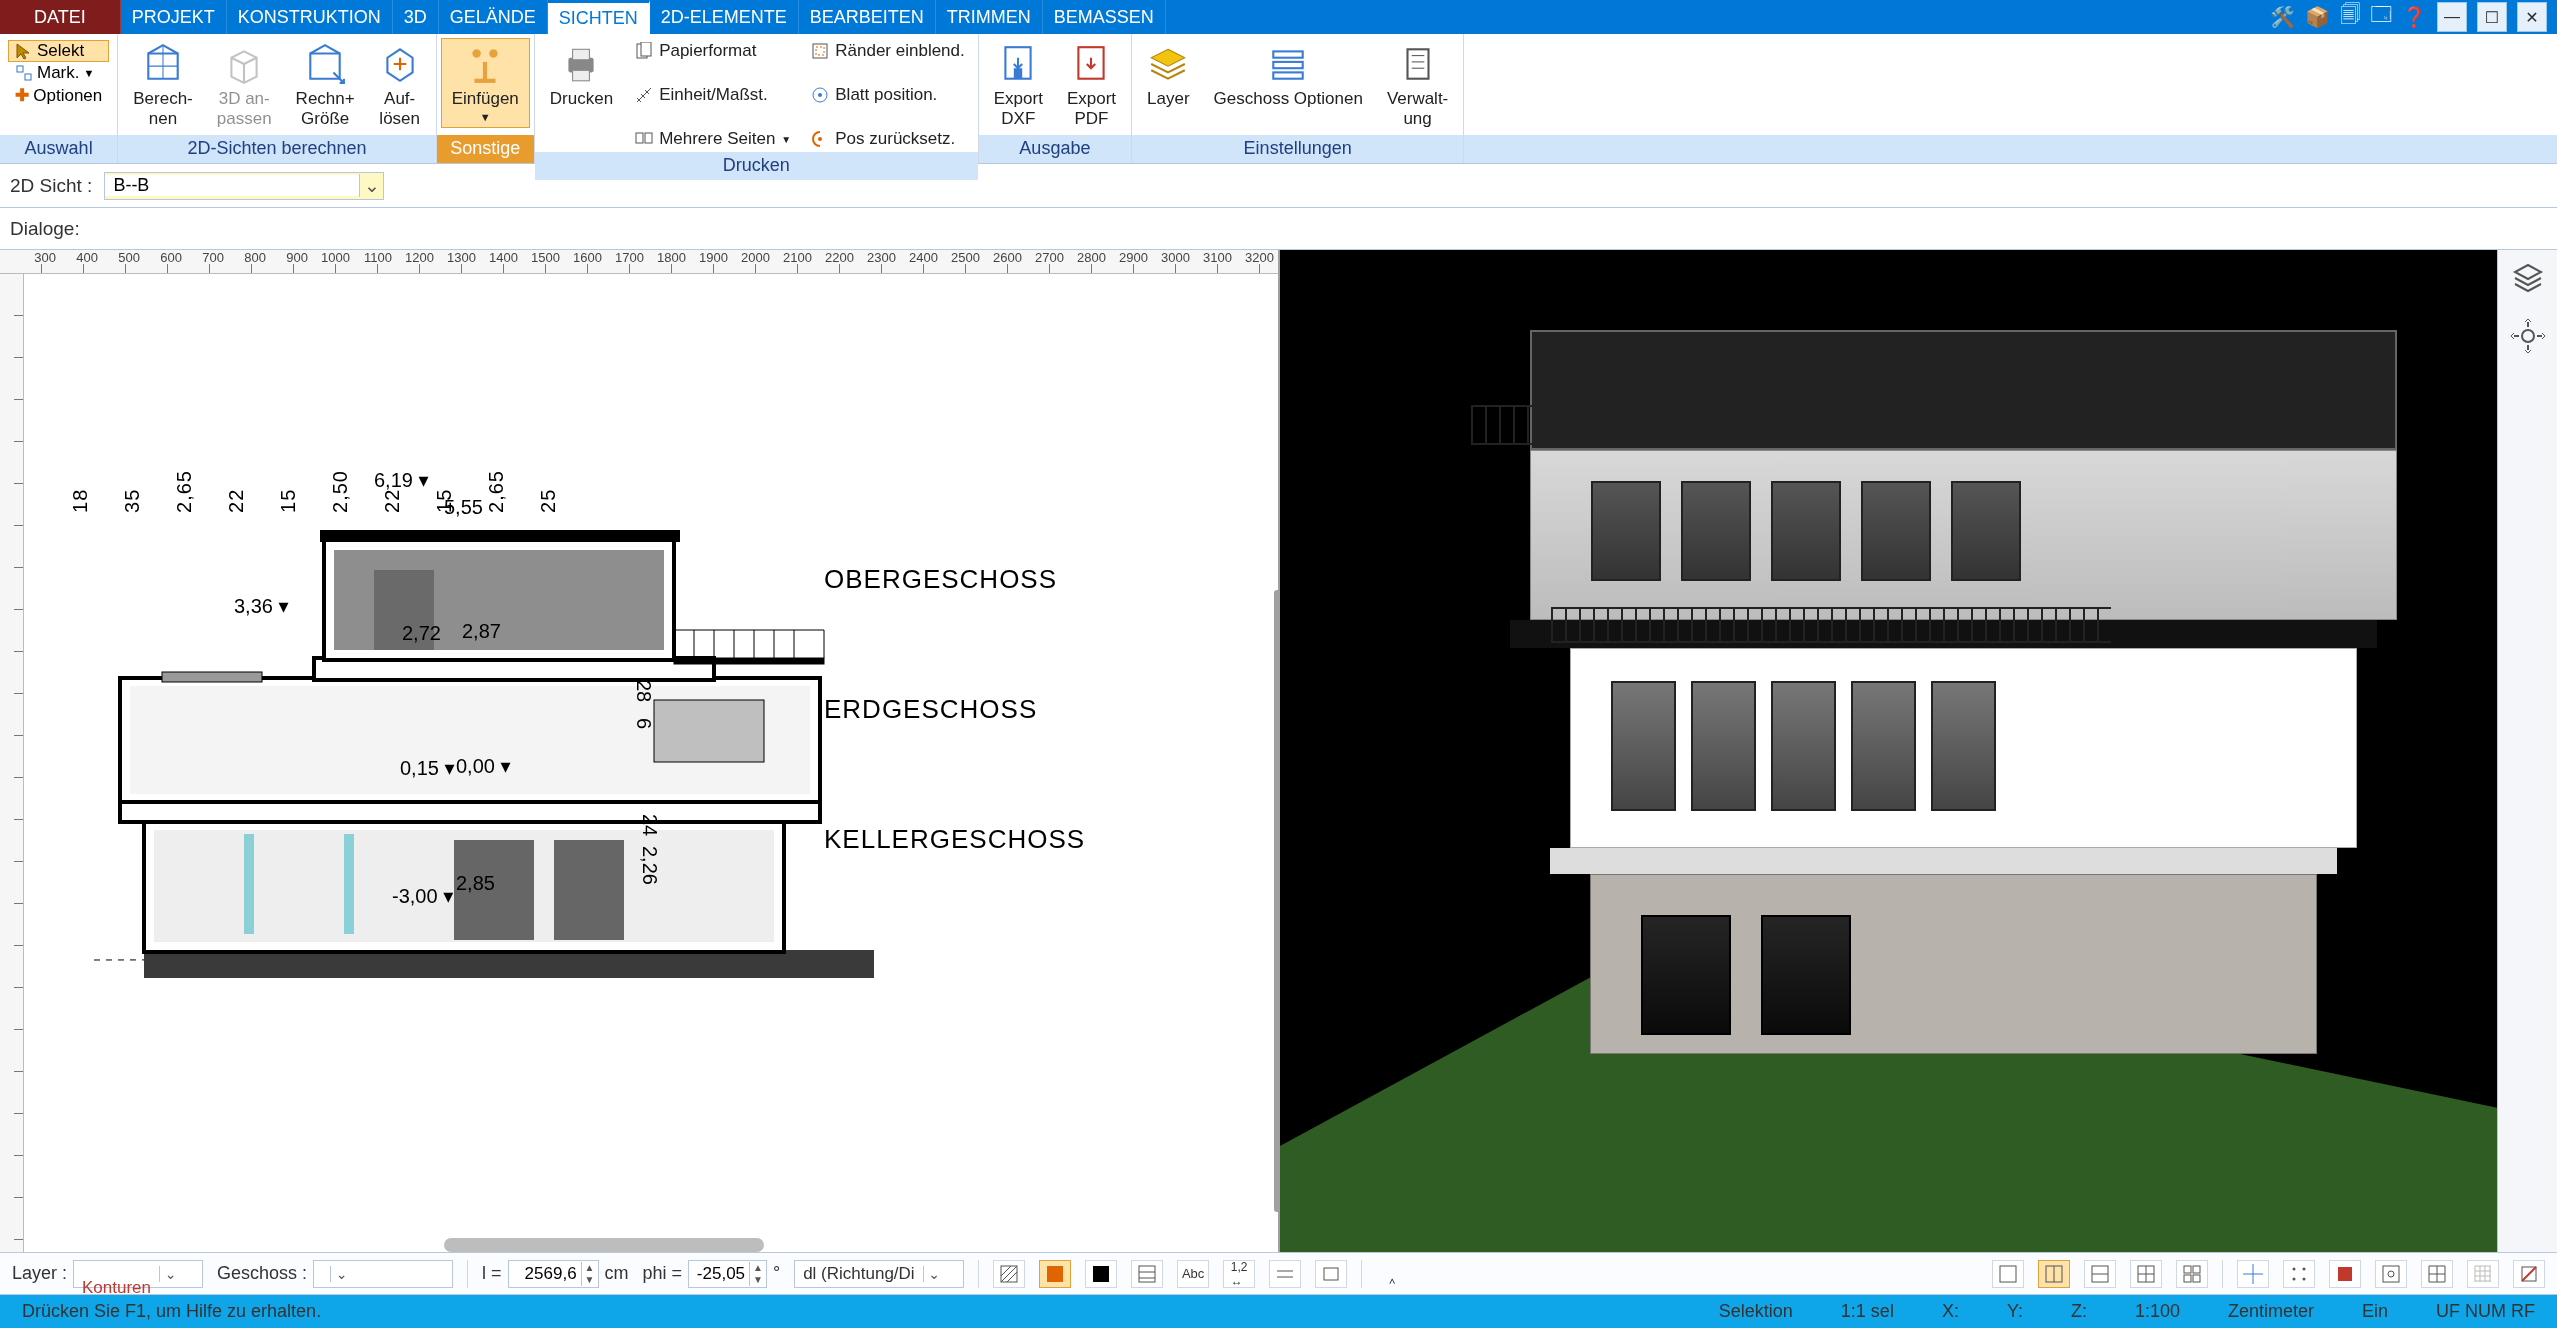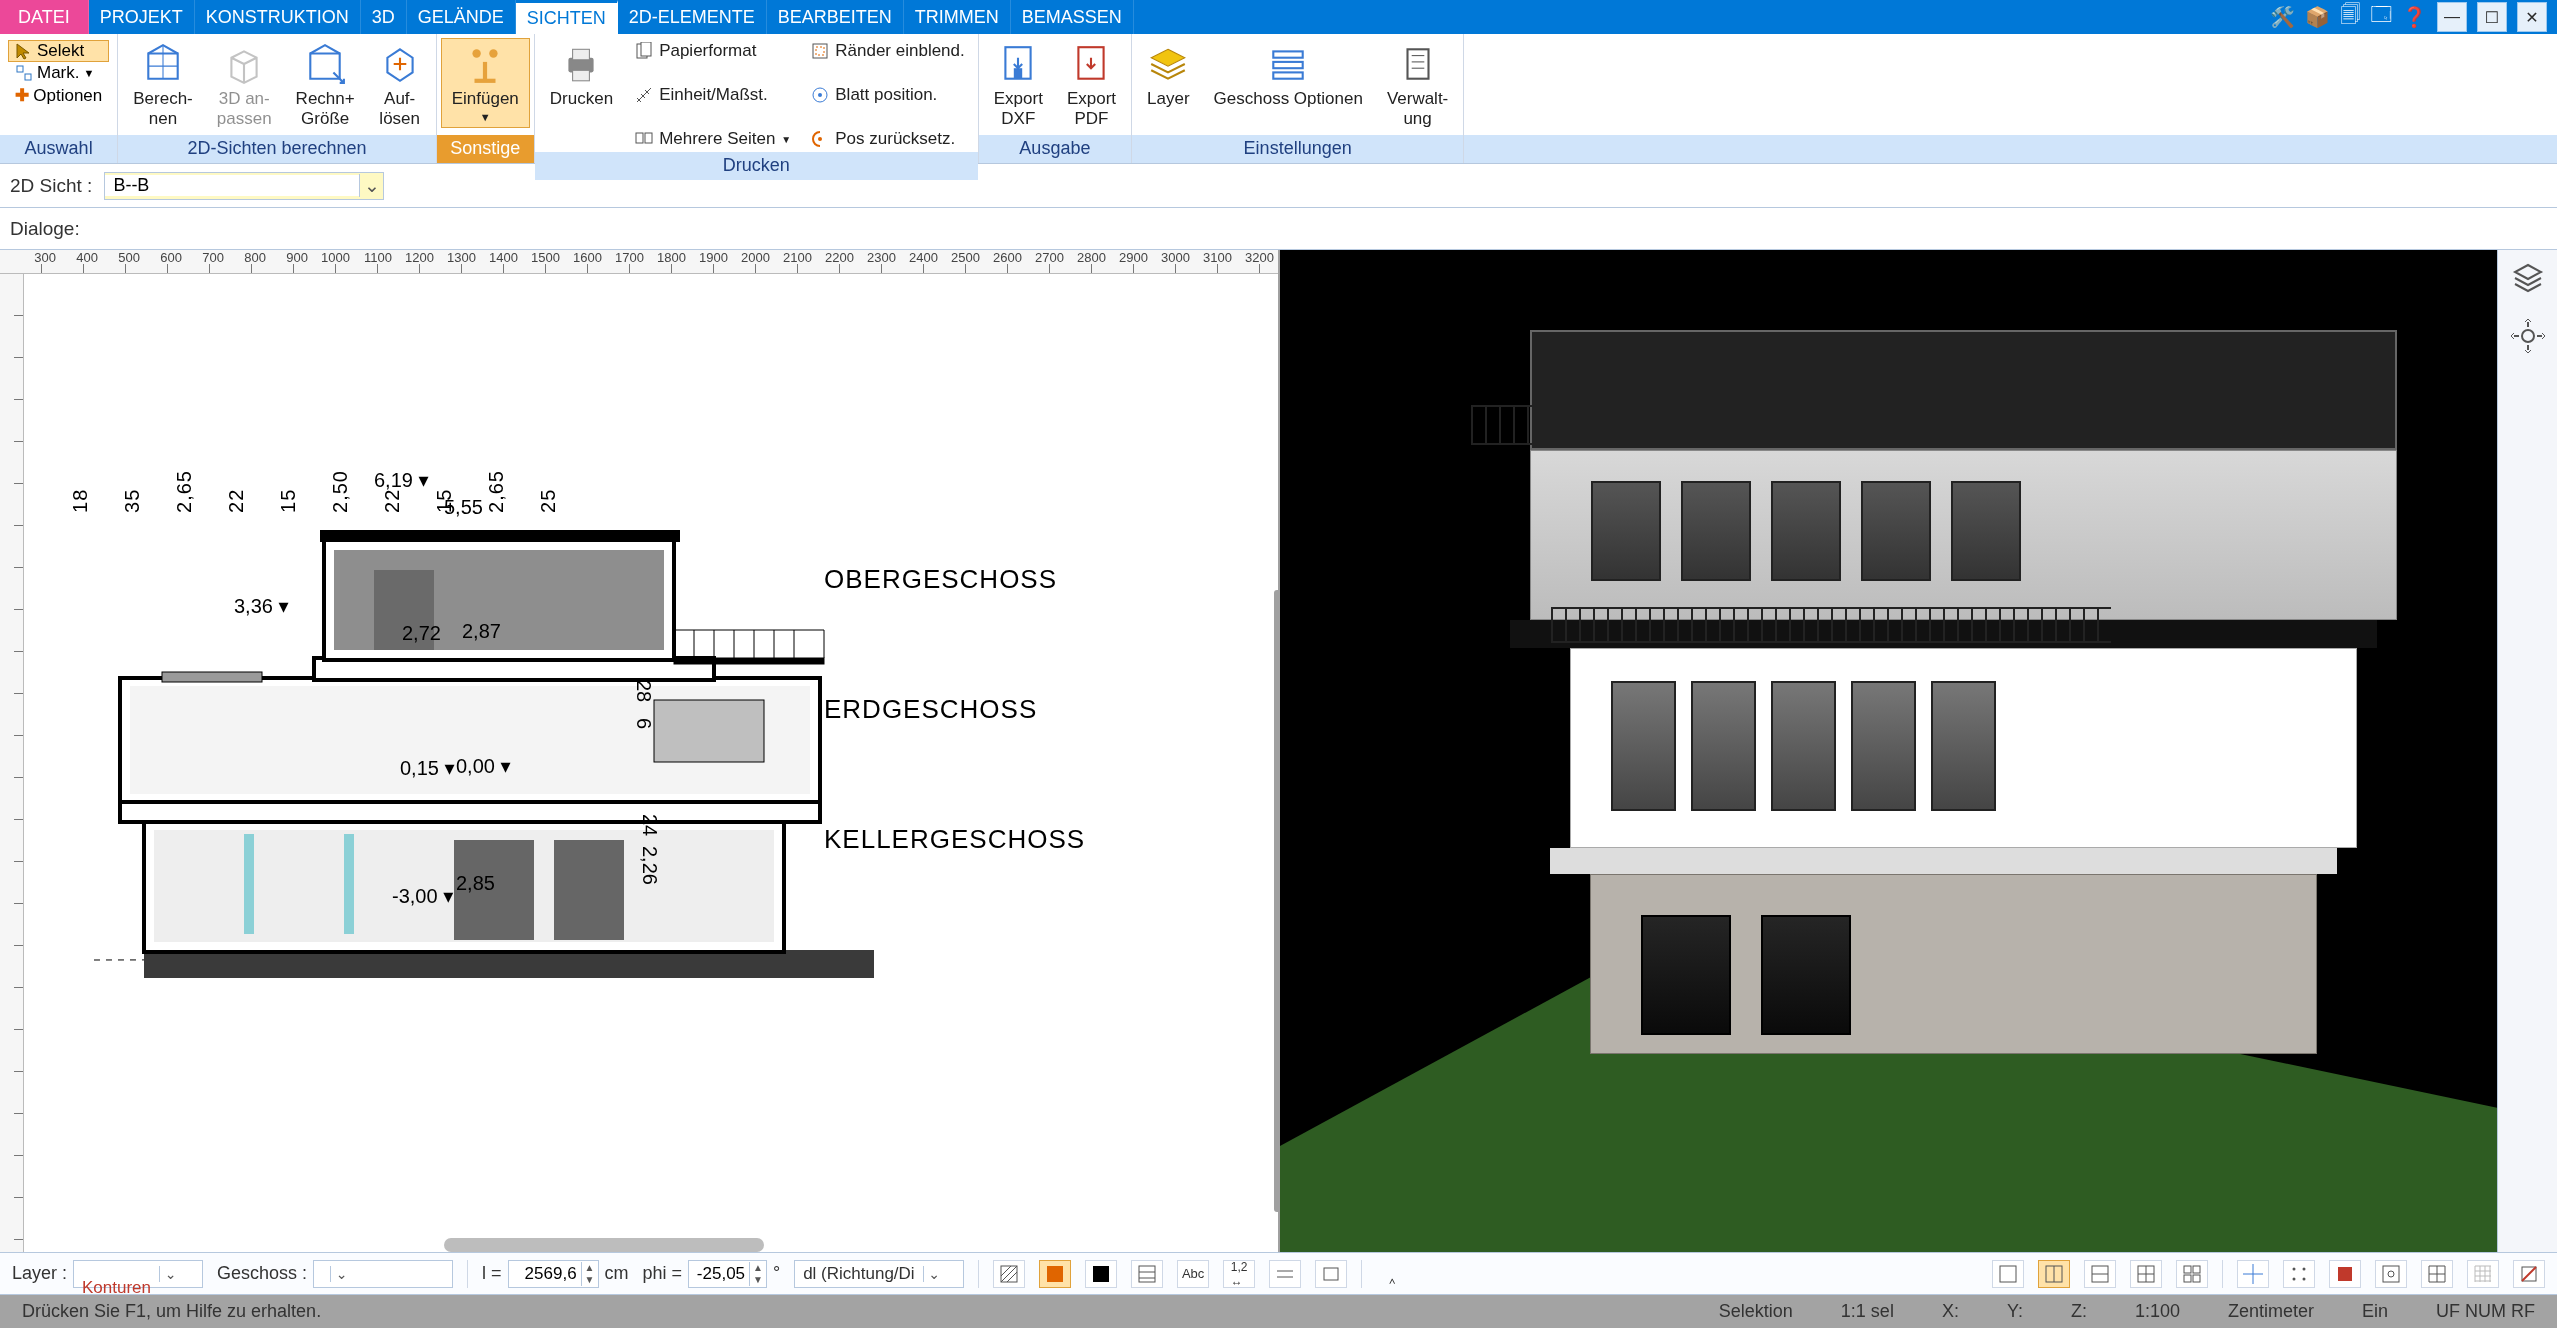--- a/index.html
+++ b/index.html
@@ -1,21 +1,21 @@
 <!DOCTYPE html>
 <html><head>
 <meta charset="utf-8">
 <style>
 * { margin: 0; padding: 0; box-sizing: border-box; font-family: "Segoe UI", Tahoma, sans-serif; }
 body { width: 2557px; height: 1328px; overflow: hidden; background: #fff; font-size: 18px; }
 
 
 .menu-bar { display: flex; align-items: stretch; background: #0078d7; color: #fff; height: 34px; }
 .menu-tab { padding: 0 11px; display: flex; align-items: center; font-size: 18px; cursor: pointer; border-right: 1px solid rgba(255,255,255,0.15); }
-.menu-tab.file { background: #ec4899; padding: 0 18px; }
+.menu-tab.file { background: #7f1d1d; padding: 0 34px; }
 .menu-tab.active { background: #fff; color: #0078d7; border-top: 3px solid #0078d7; border-bottom: none; }
 .menu-spacer { flex: 1; }
 .menu-icons { display: flex; align-items: center; gap: 10px; padding: 0 10px; }
 .menu-icons span, .menu-icons svg { color: #fff; font-size: 20px; cursor: pointer; }
 .win-btn { width: 30px; height: 30px; display:flex;align-items:center;justify-content:center;background:#e6f0fa;border:1px solid #9ec9ef;font-size:16px;color:#2a2a2a;cursor:pointer;}
 
 
 .ribbon { display: flex; align-items: stretch; background: #fff; border-bottom: 1px solid #b6c8de; height: 130px; }
 .ribbon-group { display: flex; flex-direction: column; border-right: 1px solid #cfd8e6; }
 .ribbon-body { display: flex; align-items: flex-start; flex: 1; padding: 4px 4px 0 4px; gap: 2px;}
@@ -93,21 +93,21 @@
 .bottom-bar .spin{display:flex;align-items:center;border:1px solid #b6c8de;height:28px;background:#fff;}
 .bottom-bar .spin input{width:72px;border:none;outline:none;text-align:right;padding:0 4px;font-size:17px;}
 .bottom-bar .spin .updn{display:flex;flex-direction:column;border-left:1px solid #b6c8de;}
 .bottom-bar .spin .updn span{font-size:10px;line-height:12px;padding:0 3px;cursor:pointer;color:#555;}
 .bottom-bar .sep{width:1px;height:28px;background:#cfd8e6;}
 .bottom-bar .iconbtn{width:32px;height:28px;border:1px solid #cfd8e6;display:flex;align-items:center;justify-content:center;font-size:16px;cursor:pointer;background:#fff;}
 .bottom-bar .iconbtn.active{background:#ffe2a8;border-color:#e0a23b;}
 .bottom-bar .spacer{flex:1;}
 
 
-.statusbar { height:34px;display:flex;align-items:center;border-top:1px solid #b6c8de;background:#a3a3a3;padding:0 12px;font-size:18px;color:#333;gap:28px;}
+.statusbar { height:34px;display:flex;align-items:center;border-top:1px solid #b6c8de;background:#0ea5e9;padding:0 12px;font-size:18px;color:#333;gap:28px;}
 .statusbar .grow{flex:1;}
 .statusbar .cell{padding:0 10px;}
 
 svg{display:block;}
 </style>
 </head>
 <body>
 
 <div class="menu-bar">
   <div class="menu-tab file">DATEI</div>

